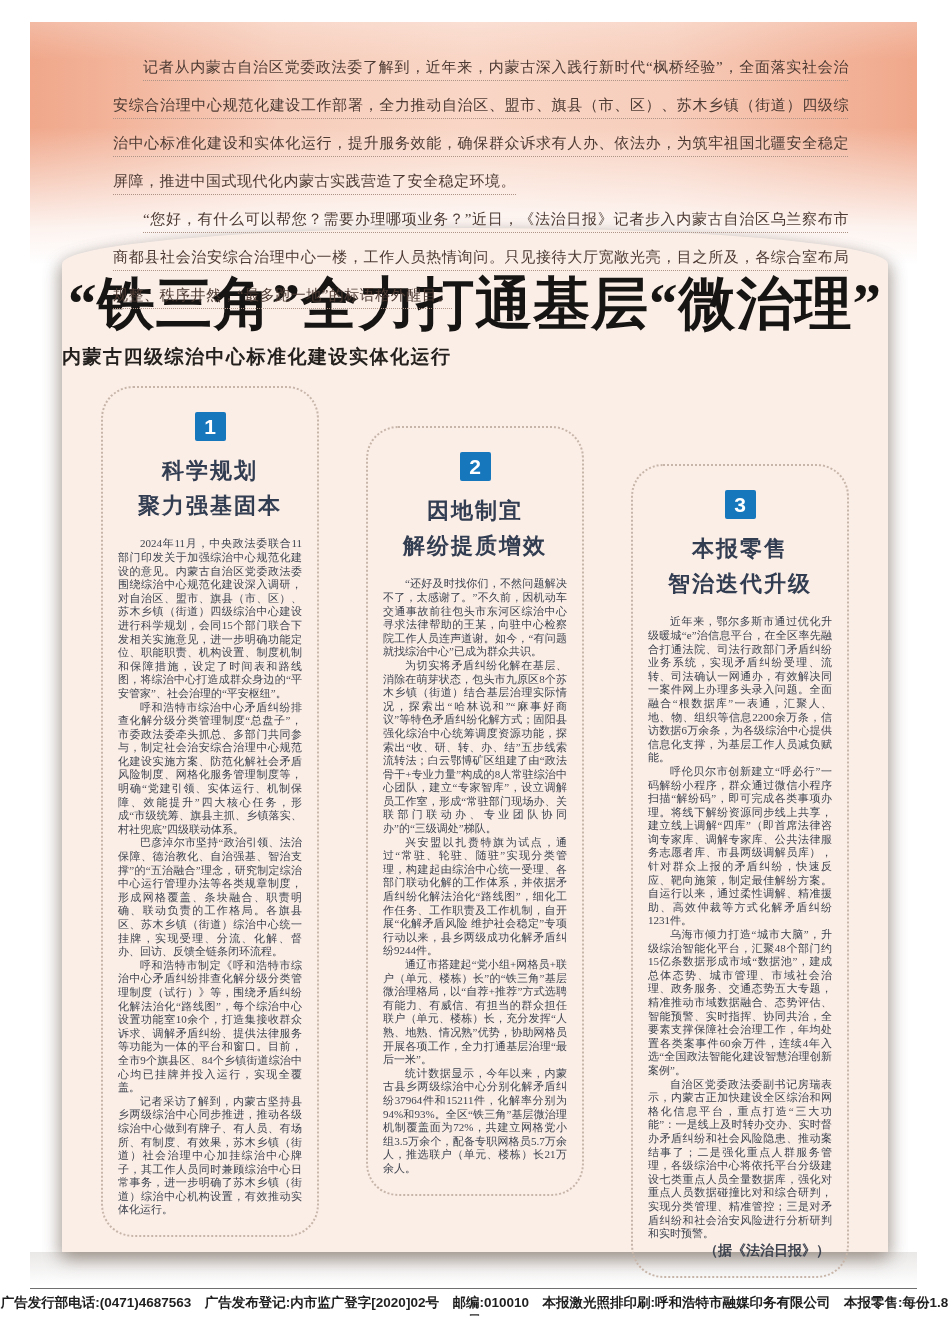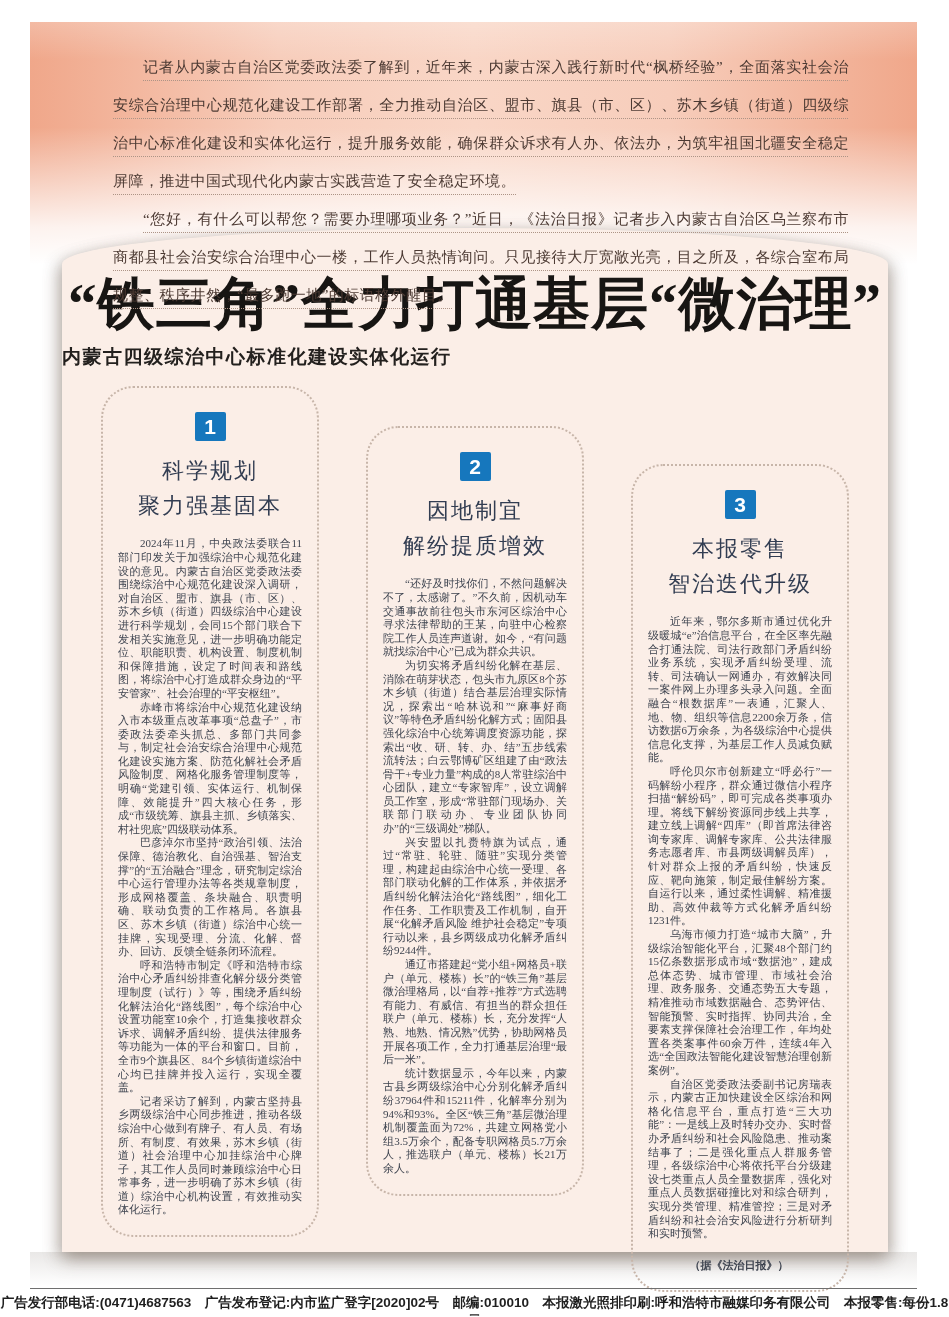--- a/index.html
+++ b/index.html
@@ -69,30 +69,30 @@
 
   .badge {
     width:31px; height:29px; margin:0 auto 12px;
     background:#1677bd; color:#ffffff; border-radius:2px;
     font-family:"Liberation Sans","DejaVu Sans",sans-serif;
     font-size:21px; font-weight:bold;
     display:flex; align-items:center; justify-content:center;
   }
   .col-title {
     margin:0 0 14px; text-align:center;
-    font-size:22px; line-height:1.6; font-weight:normal;
+    font-size:22px; line-height:1.6; font-weight:bold;
     color:#323d52; letter-spacing:2px;
   }
   .col-body p {
     margin:0; text-indent:2em; text-align:justify;
     font-size:11px; line-height:13.6px; color:#3e4450;
   }
   .attribution {
-    margin-top:17px; padding-right:2px; text-align:center;
-    font-size:11px; line-height:14px; font-weight:bold; color:#3e4450;
+    margin-top:3px; padding-right:2px; text-align:right;
+    font-size:14px; line-height:14px; font-weight:bold; color:#3e4450;
   }
 
   
   .pre-footer-shade {
     position:absolute; left:30px; right:32px; top:1252px; height:34px;
     background:linear-gradient(to bottom, rgba(120,110,102,0.16), rgba(255,255,255,0));
     z-index:1;
   }
   .footer-rule {
     position:absolute; left:30px; right:32px; top:1288px; height:0;
@@ -117,21 +117,21 @@
 <div class="panel">
 
   <h1 class="headline">“铁三角”全力打通基层“微治理”</h1>
   <h2 class="subtitle">内蒙古四级综治中心标准化建设实体化运行</h2>
 
   <section class="col" id="col1">
     <div class="badge">1</div>
     <h3 class="col-title"><span>科学规划</span><br><span>聚力强基固本</span></h3>
     <div class="col-body">
         <p class="body-p">2024年11月，中央政法委联合11部门印发关于加强综治中心规范化建设的意见。内蒙古自治区党委政法委围绕综治中心规范化建设深入调研，对自治区、盟市、旗县（市、区）、苏木乡镇（街道）四级综治中心建设进行科学规划，会同15个部门联合下发相关实施意见，进一步明确功能定位、职能职责、机构设置、制度机制和保障措施，设定了时间表和路线图，将综治中心打造成群众身边的“平安管家”、社会治理的“平安枢纽”。</p>
-        <p class="body-p">赤峰市将综治中心规范化建设纳入市本级重点改革事项“总盘子”，市委政法委牵头抓总、多部门共同参与，制定社会治安综合治理中心规范化建设实施方案、防范化解社会矛盾风险制度、网格化服务管理制度等，明确“党建引领、实体运行、机制保障、效能提升”四大核心任务，形成“市级统筹、旗县主抓、乡镇落实、村社兜底”四级联动体系。</p>
+        <p class="body-p">呼和浩特市综治中心矛盾纠纷排查化解分级分类管理制度“总盘子”，市委政法委牵头抓总、多部门共同参与，制定社会治安综合治理中心规范化建设实施方案、防范化解社会矛盾风险制度、网格化服务管理制度等，明确“党建引领、实体运行、机制保障、效能提升”四大核心任务，形成“市级统筹、旗县主抓、乡镇落实、村社兜底”四级联动体系。</p>
         <p class="body-p">巴彦淖尔市坚持“政治引领、法治保障、德治教化、自治强基、智治支撑”的“五治融合”理念，研究制定综治中心运行管理办法等各类规章制度，形成网格覆盖、条块融合、职责明确、联动负责的工作格局。各旗县区、苏木乡镇（街道）综治中心统一挂牌，实现受理、分流、化解、督办、回访、反馈全链条闭环流程。</p>
         <p class="body-p">呼和浩特市制定《呼和浩特市综治中心矛盾纠纷排查化解分级分类管理制度（试行）》等，围绕矛盾纠纷化解法治化“路线图”，每个综治中心设置功能室10余个，打造集接收群众诉求、调解矛盾纠纷、提供法律服务等功能为一体的平台和窗口。目前，全市9个旗县区、84个乡镇街道综治中心均已挂牌并投入运行，实现全覆盖。</p>
         <p class="body-p">记者采访了解到，内蒙古坚持县乡两级综治中心同步推进，推动各级综治中心做到有牌子、有人员、有场所、有制度、有效果，苏木乡镇（街道）社会治理中心加挂综治中心牌子，其工作人员同时兼顾综治中心日常事务，进一步明确了苏木乡镇（街道）综治中心机构设置，有效推动实体化运行。</p>
       </div>
   </section>
 
   <section class="col" id="col2">
     <div class="badge">2</div>
     <h3 class="col-title"><span>因地制宜</span><br><span>解纷提质增效</span></h3>
     <div class="col-body">

